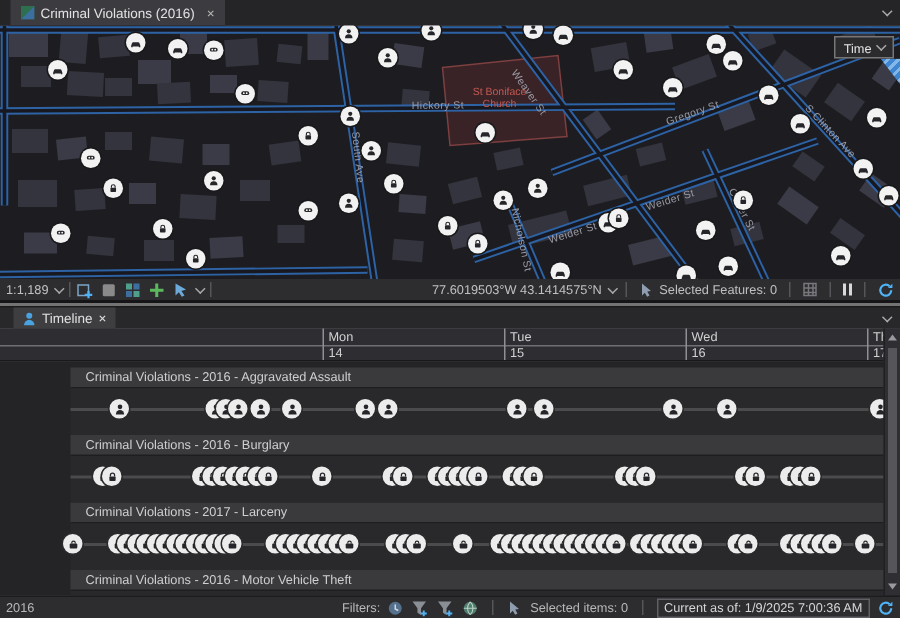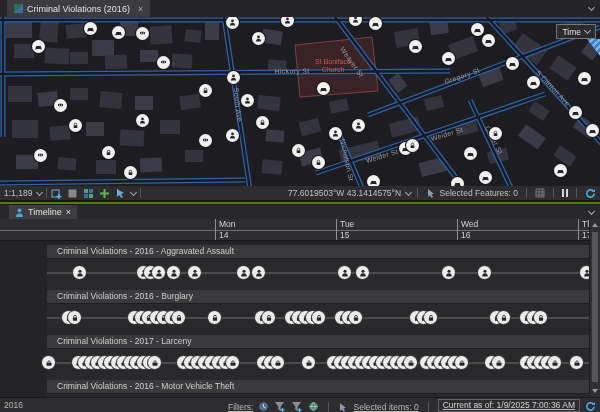--- a/index.html
+++ b/index.html
@@ -1,16 +1,16 @@
 <!DOCTYPE html>
 <html><head>
 <meta charset="utf-8">
 <style>
   html,body{margin:0;padding:0;background:#1a1a1c;}
-  .app{position:relative;width:600px;height:412px;overflow:hidden;background:#4d7c0f;
+  .app{position:relative;width:600px;height:412px;overflow:hidden;background:#737373;
        font-family:"Liberation Sans",sans-serif;color:#c8c8c8;-webkit-font-smoothing:antialiased;}
   
   .viewtabs{position:absolute;top:0;left:0;width:600px;height:17px;background:#252527;display:flex;align-items:stretch;}
   .viewtab{display:flex;align-items:center;gap:4px;margin-left:7px;padding:0 7px;background:#3c3c40;
            font-size:9px;color:#e2e2e2;white-space:nowrap;}
   .viewtab .x{color:#b5b5b5;font-size:9px;margin-left:4px;}
   .chev{display:inline-block;width:4px;height:4px;border-right:1px solid #aaa;border-bottom:1px solid #aaa;
         transform:rotate(45deg);margin-bottom:2px;}
   .bar-chev{margin-left:auto;margin-right:6px;align-self:center;}
   
@@ -49,21 +49,21 @@
   .tk{position:absolute;top:6px;width:15px;height:15px;box-sizing:border-box;background:#ececec;border:1.5px solid #2a2a2c;
       border-radius:50%;display:flex;align-items:center;justify-content:center;}
   .tl-scroll{position:absolute;top:219px;right:0;width:11px;height:178px;background:#2f2f33;border-left:1px solid #202022;box-sizing:border-box;}
   .sarrow{width:0;height:0;border-left:3px solid transparent;border-right:3px solid transparent;margin:4px auto;}
   .up{border-bottom:4px solid #9a9a9e;}
   .down{border-top:4px solid #9a9a9e;position:absolute;bottom:0;left:2px;}
   .thumb{position:absolute;top:13px;left:2px;width:6px;height:150px;background:#55555a;}
   
   .tl-status{position:absolute;top:397px;left:0;width:600px;height:15px;background:#2d2d30;border-top:1px solid #1b1b1d;
              box-sizing:border-box;display:flex;align-items:center;font-size:8.5px;color:#b8b8b8;padding:0 4px;}
-  .tsright{margin-left:auto;display:flex;align-items:flex-end;gap:5px;text-decoration:underline;}
+  .tsright{margin-left:auto;display:flex;align-items:center;gap:5px;}
   .curbox{border:1px solid #616165;color:#d6d6d6;padding:0 4px;line-height:11px;white-space:nowrap;}
   .ic{flex:none;display:inline-flex;}
 </style>
 </head>
 <body>
 
 <div class="app">
 
   <div class="viewtabs">
     <div class="viewtab">

